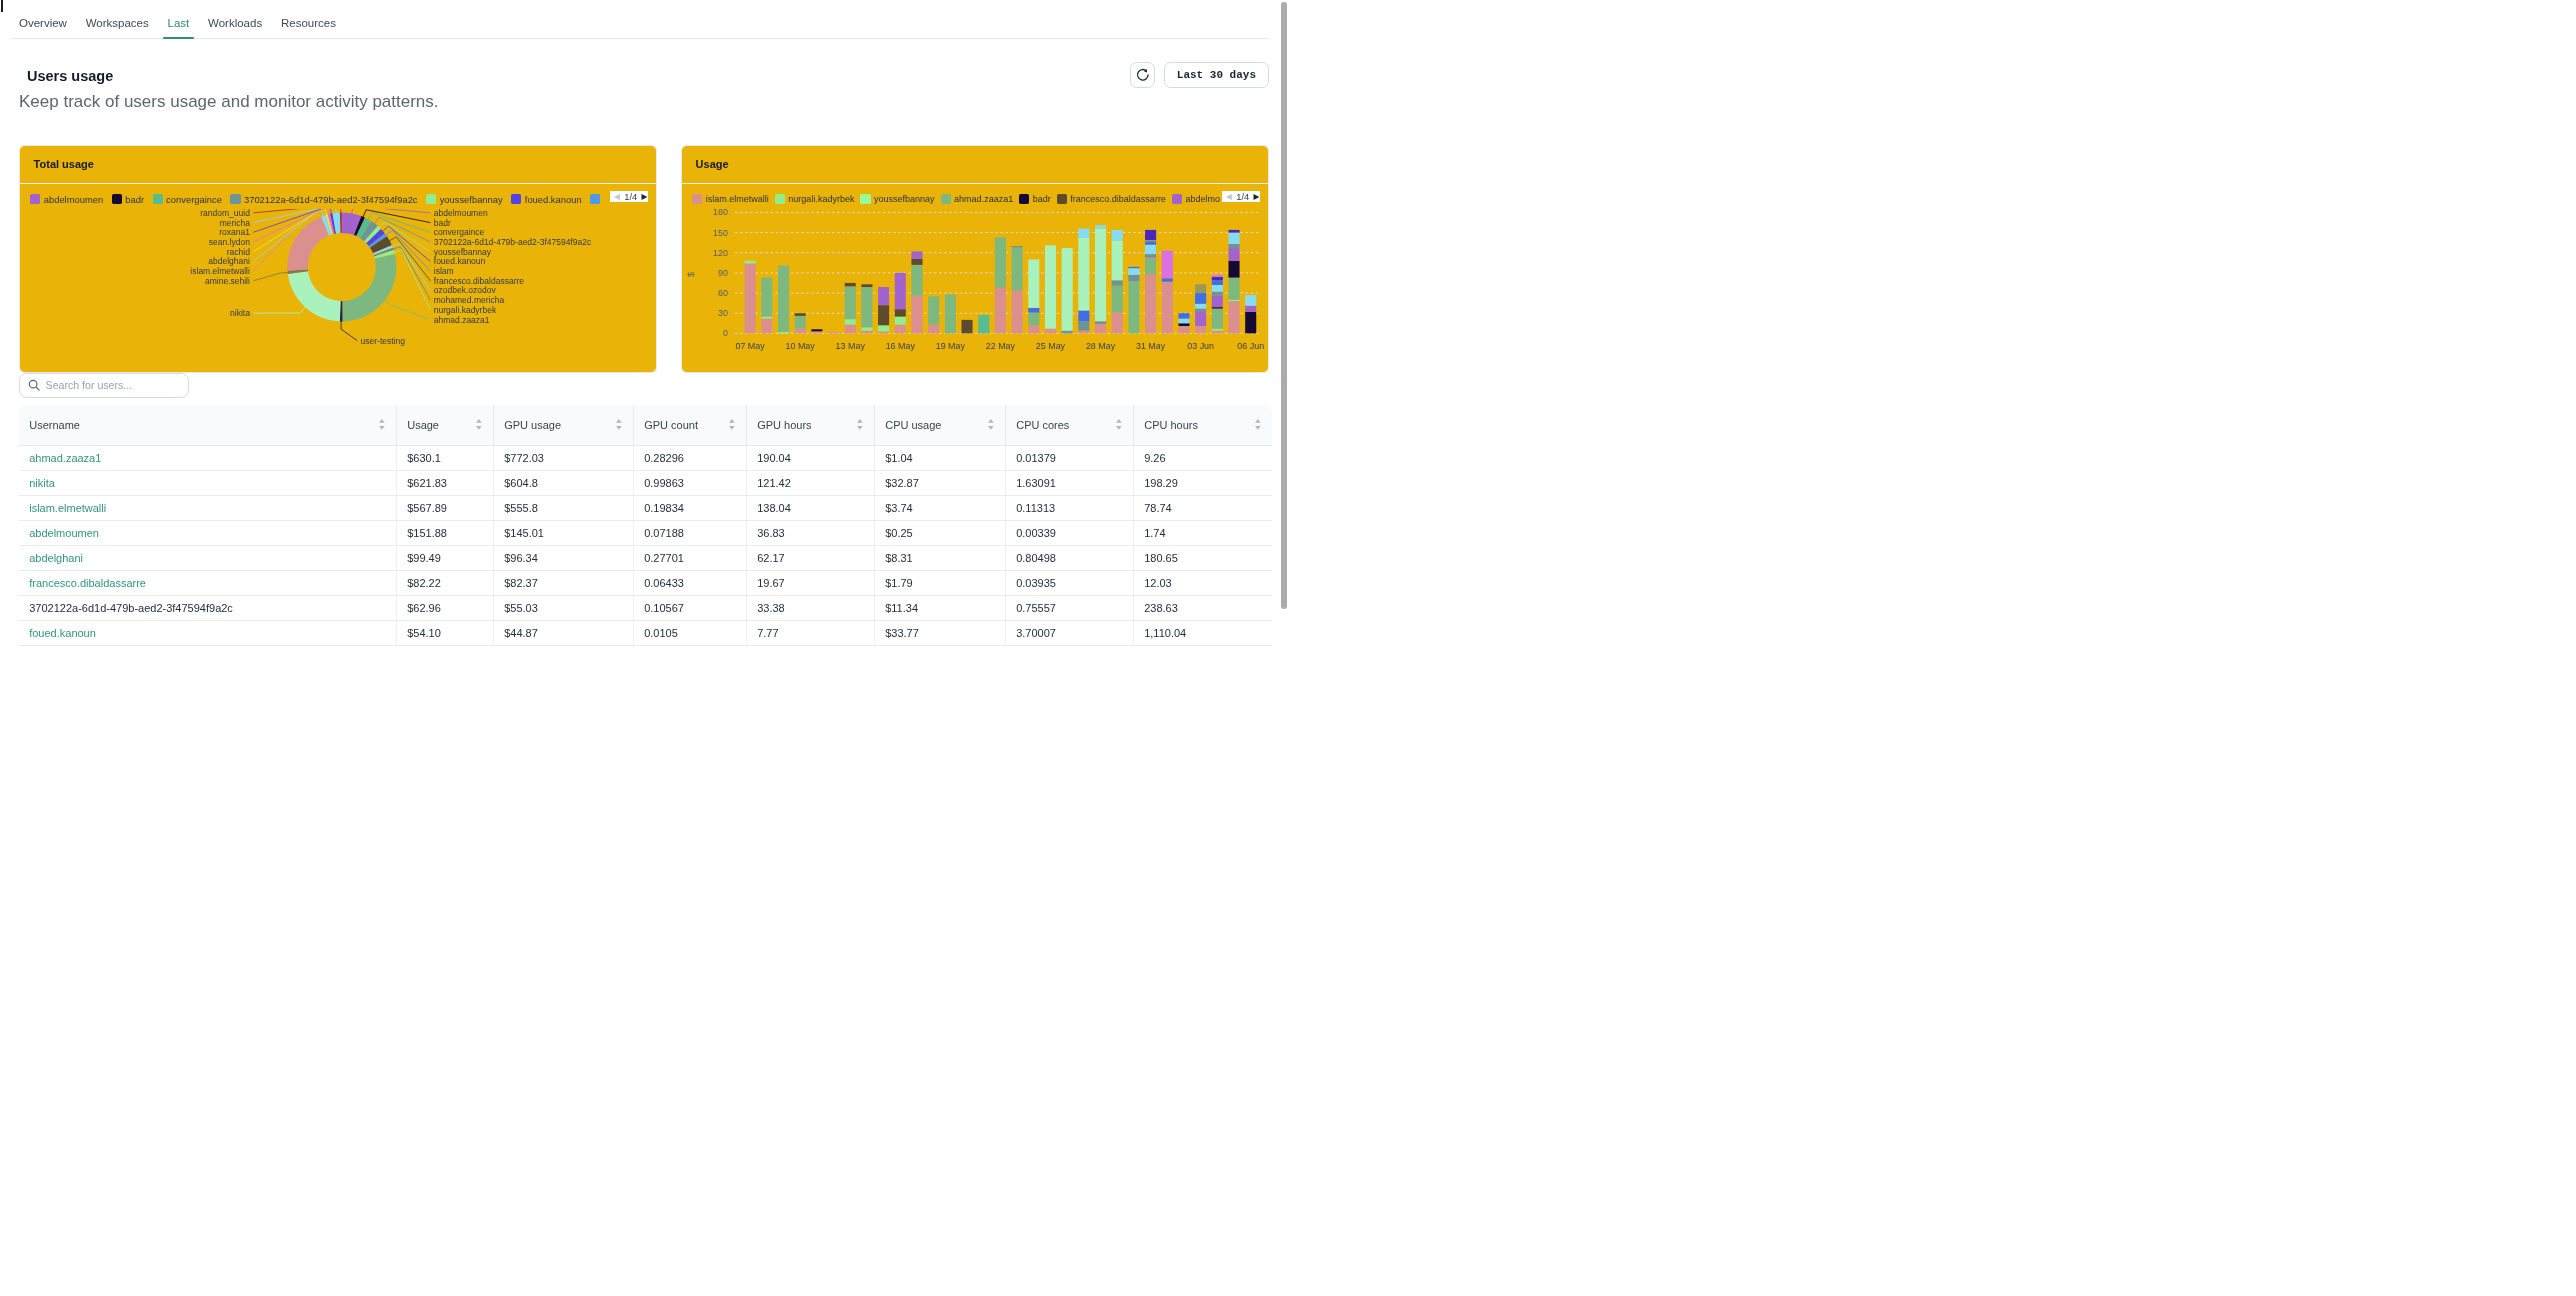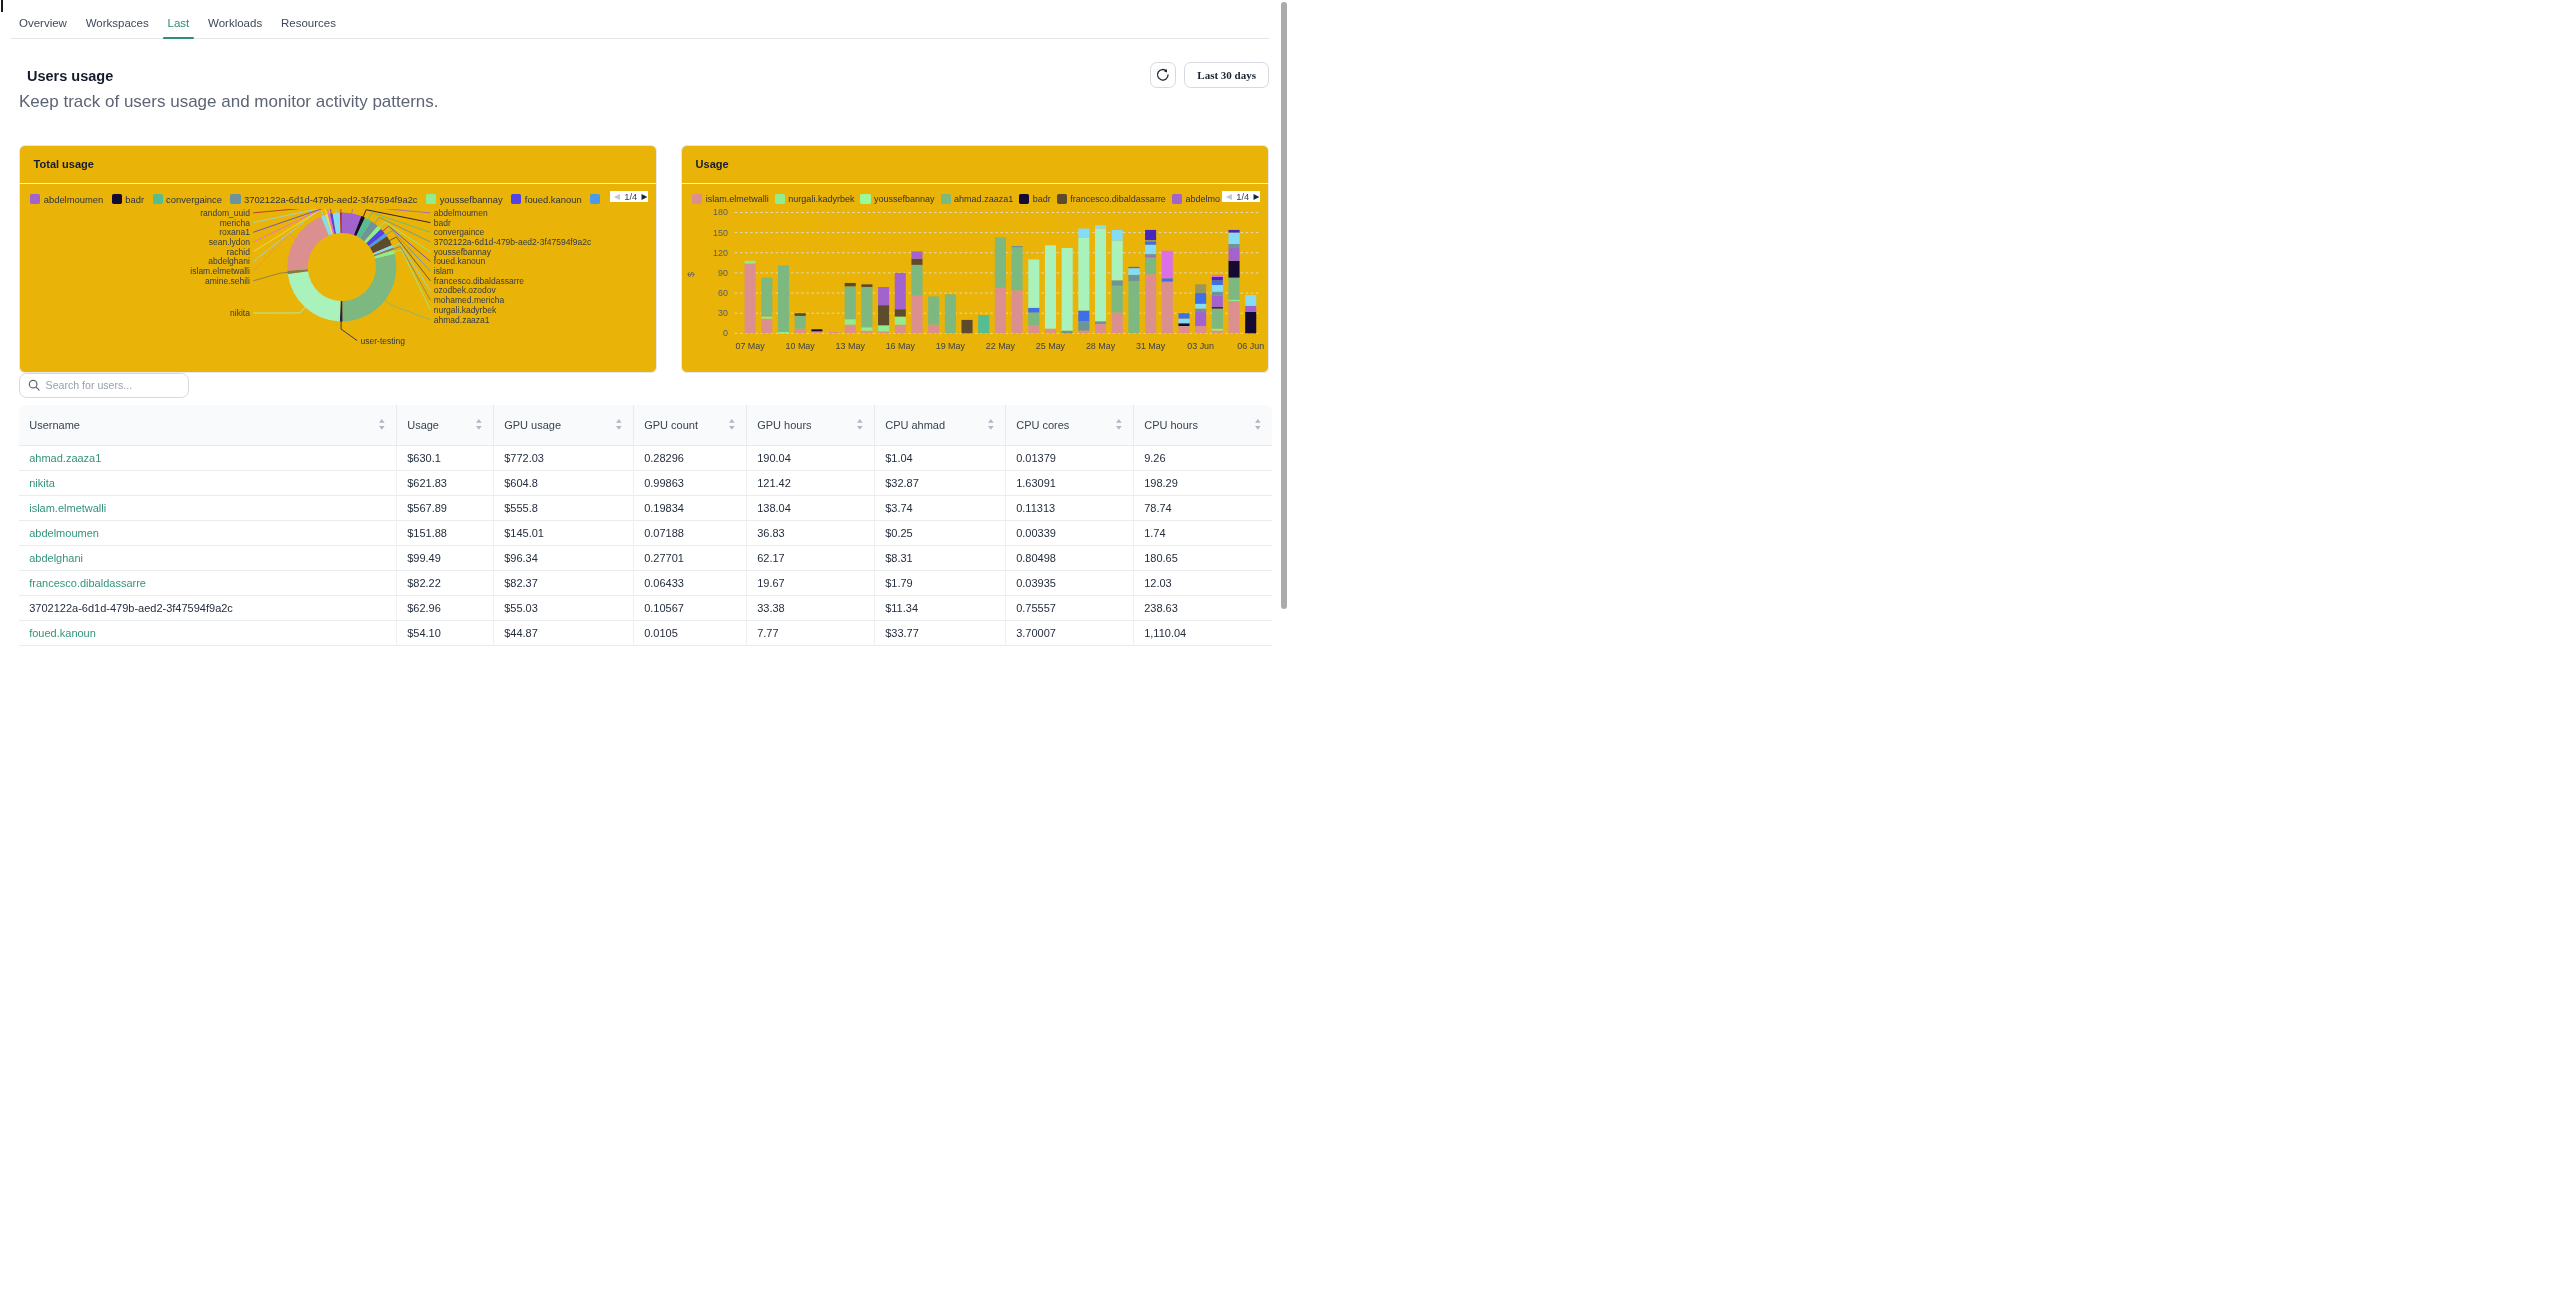--- a/index.html
+++ b/index.html
@@ -14,21 +14,21 @@
   .tab{padding:0 7.7px 9.4px;font-size:11.5px;color:#3F4959;cursor:pointer;position:relative}
   .tab.active{color:#2E8C77}
   .tab.active:after{content:"";position:absolute;left:3.4px;right:3.4px;bottom:-0.9px;height:2.6px;border-radius:1.7px;background:#2E8C77}
   .sec{display:flex;justify-content:space-between;align-items:flex-start;margin-top:21px}
   .sec h2{margin:8px;font-size:14.5px;font-weight:700;color:#141C2B}
   .sec p{margin:6px 0 12px;font-size:17px;color:#5D6574}
   .actions{display:flex;gap:8.5px;margin-top:1.7px}
   .icon-btn{width:25.6px;height:25.6px;border:0.9px solid #D5DAE1;background:#fff;border-radius:6.8px;
             display:flex;align-items:center;justify-content:center;cursor:pointer;padding:0}
   .range-btn{height:25.6px;padding:0 12px;border:0.9px solid #D5DAE1;background:#fff;border-radius:6.8px;
-             font-size:11px;font-weight:600;color:#1B2433;font-family:Liberation Serif, serif;cursor:pointer}
+             font-size:11px;font-weight:600;color:#1B2433;font-family:Liberation Mono, monospace;cursor:pointer}
   .cards{display:flex;gap:24px;margin-top:20.4px}
   .card{border:0.9px solid #E5E8EC;border-radius:6px;height:226px;background:#eab308;overflow:hidden;position:relative}
   .card.left{width:636px}
   .card.right{flex:1}
   .card-title{height:38px;display:flex;align-items:center;padding:0 13.6px;font-size:11px;font-weight:700;
               color:#141C2B;border-bottom:0.9px solid #EEF1F4;box-sizing:border-box}
   .legend{display:flex;align-items:center;padding:6.8px 10.2px 1.7px;font-size:9.4px;color:#2A3342;gap:8.5px;
           position:relative;overflow:hidden;height:17px}
   .card.right .legend{font-size:9px;gap:6px}
   .lg{display:flex;align-items:center;gap:3.4px;white-space:nowrap;flex-shrink:0}
@@ -436,21 +436,21 @@
             <div class="th-in">
               <span>GPU hours</span>
               <span><svg width="7.7" height="12.8" viewBox="0 0 10 16">
                   <path d="M5 1 L8.6 6 H1.4 Z" fill="#AEB6C2"></path>
                   <path d="M5 15 L8.6 10 H1.4 Z" fill="#AEB6C2"></path>
                 </svg></span>
             </div>
           </th>
           <th>
             <div class="th-in">
-              <span>CPU ahmad</span>
+              <span>CPU usage</span>
               <span><svg width="7.7" height="12.8" viewBox="0 0 10 16">
                   <path d="M5 1 L8.6 6 H1.4 Z" fill="#AEB6C2"></path>
                   <path d="M5 15 L8.6 10 H1.4 Z" fill="#AEB6C2"></path>
                 </svg></span>
             </div>
           </th>
           <th>
             <div class="th-in">
               <span>CPU cores</span>
               <span><svg width="7.7" height="12.8" viewBox="0 0 10 16">

